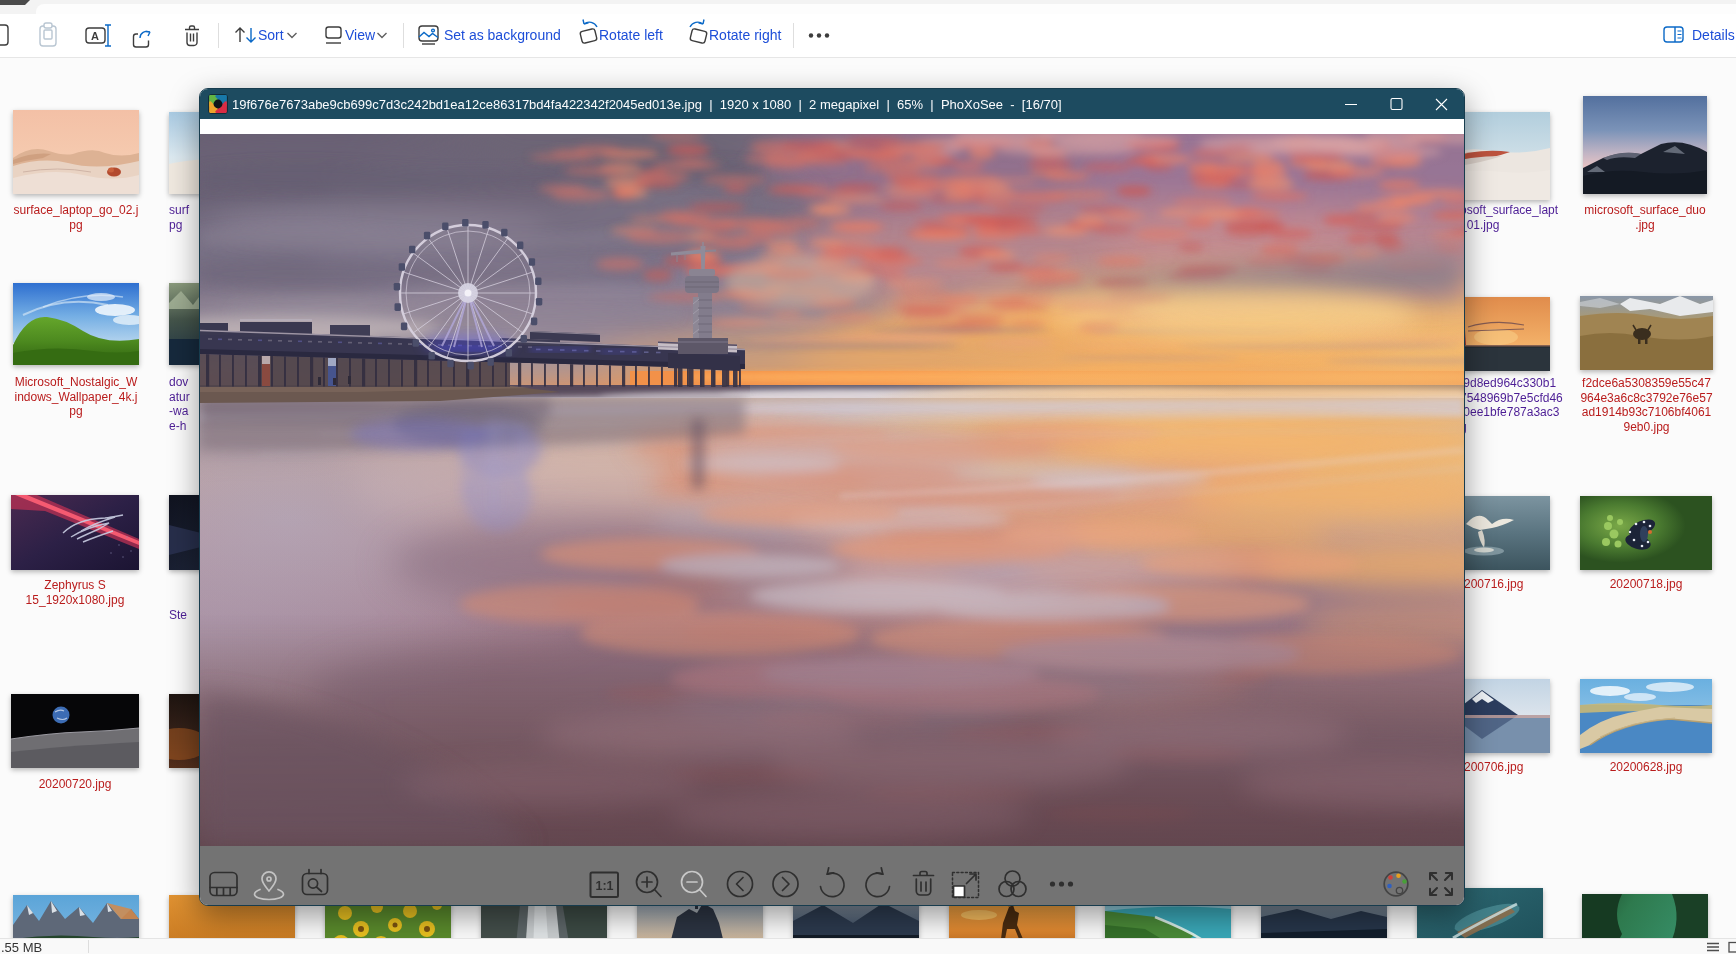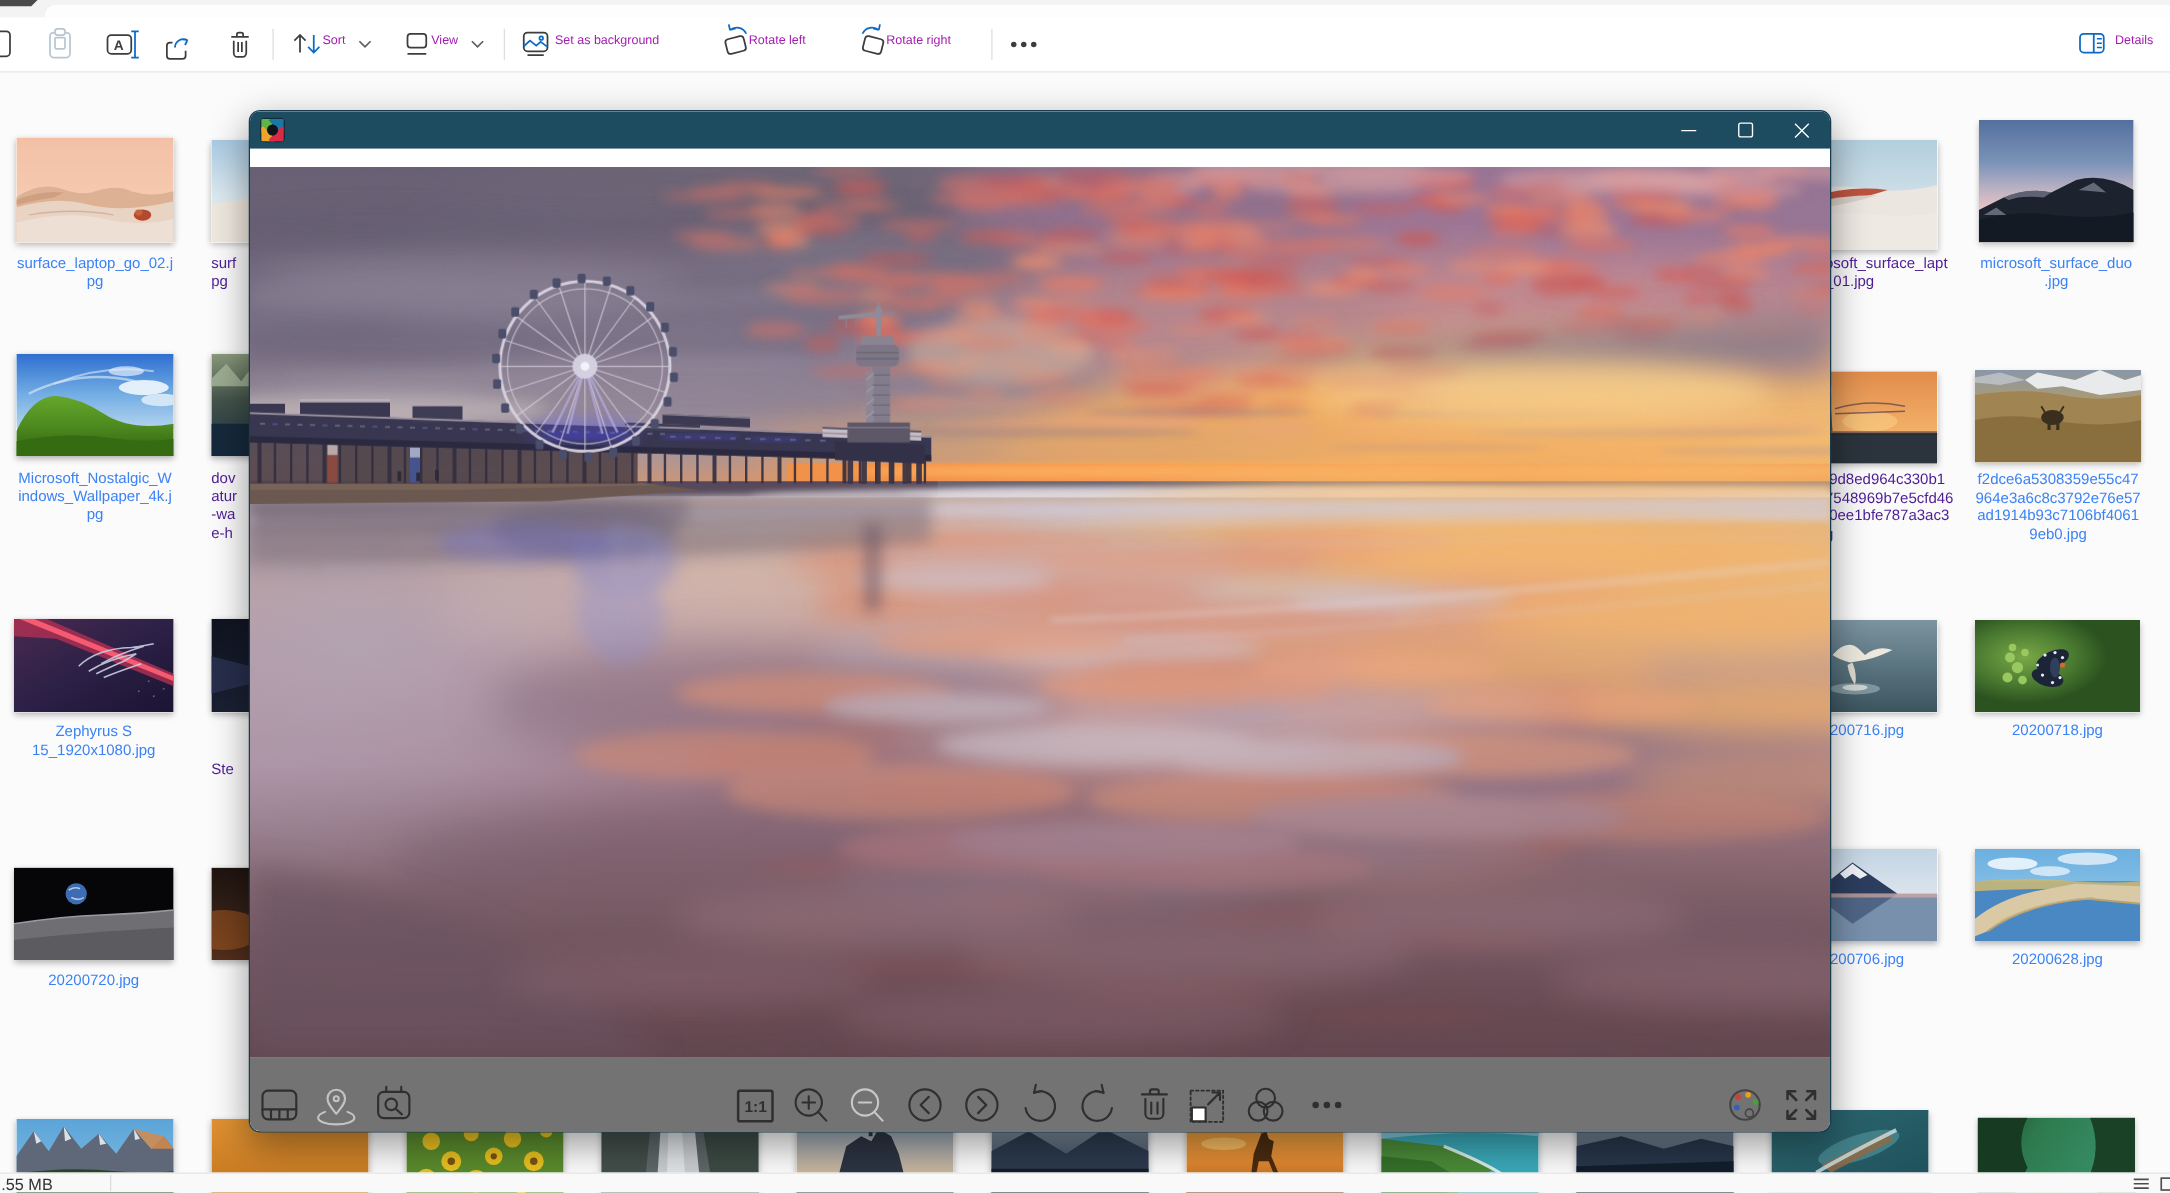--- a/index.html
+++ b/index.html
@@ -1,22 +1,22 @@
 <!DOCTYPE html>
 <html><head><meta charset="utf-8">
 <style>
 *{margin:0;padding:0;box-sizing:border-box}
 html,body{width:1736px;height:954px;overflow:hidden;background:#fbfbfb;font-family:"Liberation Sans",sans-serif}
 .a{position:absolute}
 .thumb{position:absolute;box-shadow:0 2px 5px rgba(0,0,0,.28);overflow:hidden}
 .thumb svg{display:block}
-.lbl{position:absolute;font-size:12px;line-height:14.6px;color:#3b82f6;text-align:center;white-space:pre-line}
+.lbl{position:absolute;font-size:12px;line-height:14.6px;color:#b91c1c;text-align:center;white-space:pre-line}
 .lfrag{position:absolute;font-size:12px;line-height:14.6px;color:#4c1d95;white-space:pre}
 .sep{position:absolute;top:23px;width:1px;height:25px;background:#dedede}
-.tbtxt{position:absolute;font-size:10px;color:#a21caf;top:27px}
+.tbtxt{position:absolute;font-size:14px;color:#1d4ed8;top:27px}
 </style></head><body>
 
 <div class="a" style="left:0;top:0;width:1736px;height:14px;background:#f3f3f3"></div>
 <svg class="a" style="left:0;top:0" width="60" height="14">
     <polygon points="0,0 30,0 25,5 0,5" fill="#4a4a4a"></polygon>
   </svg>
 <div class="a" style="left:36px;top:4px;width:1700px;height:10px;background:#fdfdfd;border-top-left-radius:8px"></div>
 
 <div class="a" style="left:0;top:14px;width:1736px;height:44px;background:#ffffff;border-bottom:1px solid #e6e6e6"></div>
 <svg class="a" style="left:0;top:14px" width="1736" height="44" fill="none" stroke="#3d3d3d" stroke-width="1.4">
@@ -581,20 +581,21 @@
 
   <div class="a" style="left:0;top:0;width:1264px;height:30px;background:#1d4b60"></div>
   <svg class="a" style="left:8px;top:5px" width="20" height="20" viewBox="0 0 20 20">
     <rect width="20" height="20" rx="4" fill="#122c38"></rect>
     <polygon points="2.2,2.2 11.6,2.2 2.2,11.6" fill="#62b544" stroke="#62b544" stroke-width="2.2" stroke-linejoin="round"></polygon>
     <polygon points="8.4,2.2 17.8,2.2 17.8,11.6" fill="#1878a8" stroke="#1878a8" stroke-width="2.2" stroke-linejoin="round"></polygon>
     <polygon points="2.2,8.4 11.6,17.8 2.2,17.8" fill="#eda42c" stroke="#eda42c" stroke-width="2.2" stroke-linejoin="round"></polygon>
     <polygon points="17.8,8.4 17.8,17.8 8.4,17.8" fill="#d92c44" stroke="#d92c44" stroke-width="2.2" stroke-linejoin="round"></polygon>
     <circle cx="10" cy="10" r="4.4" fill="#0e141a"></circle>
   </svg>
+  <div class="a" style="left:32px;top:8px;font-size:13px;color:#fafcfd;white-space:pre">19f676e7673abe9cb699c7d3c242bd1ea12ce86317bd4fa422342f2045ed013e.jpg  |  1920 x 1080  |  2 megapixel  |  65%  |  PhoXoSee  -  [16/70]</div>
   <svg class="a" style="left:1130px;top:0" width="134" height="30" fill="none" stroke="#ffffff" stroke-width="1.1">
     <path d="M15 15.5 h12"></path>
     <rect x="61" y="9.5" width="11" height="11" rx="1.5"></rect>
     <path d="M106 10 l11 11 M117 10 l-11 11"></path>
   </svg>
 
   <div class="a" style="left:0;top:30px;width:1264px;height:15px;background:#fff"></div>
 
   <div class="a" style="left:0;top:45px;width:1264px;height:712px;background:#9a8a96"><svg width="1264" height="712" viewBox="0 0 1264 712">
 <defs>

